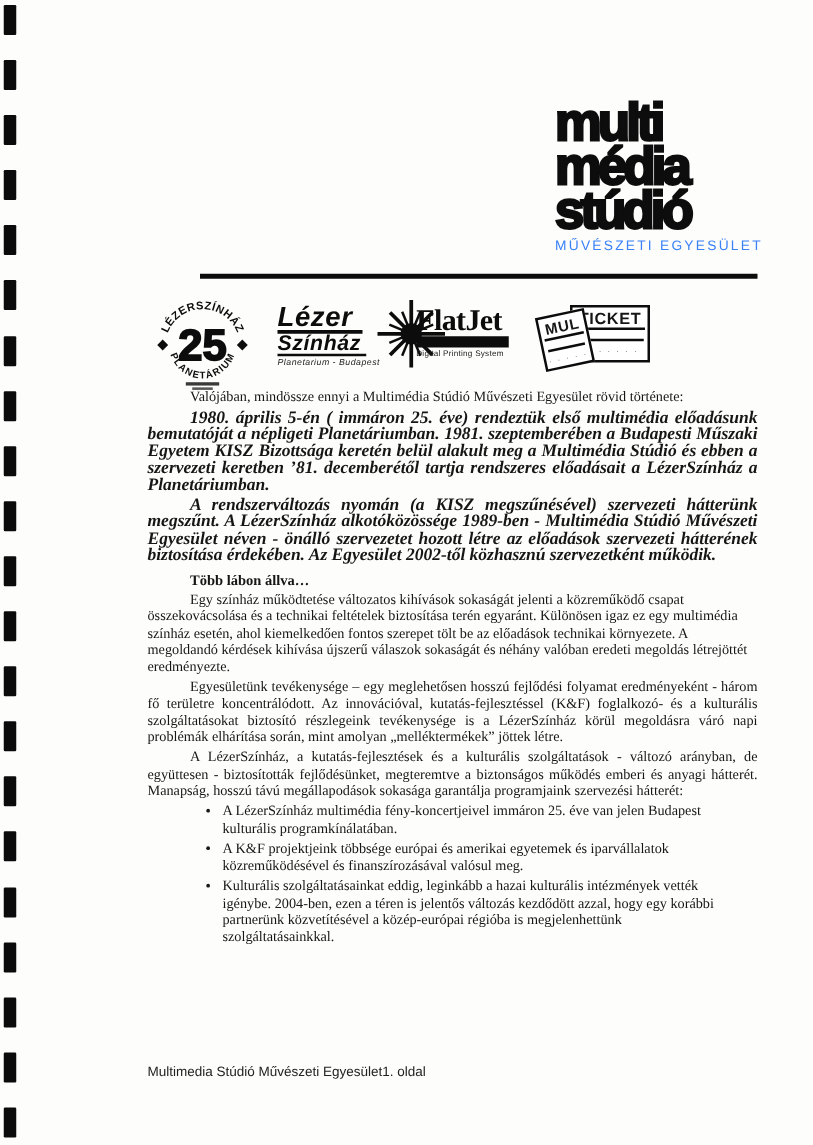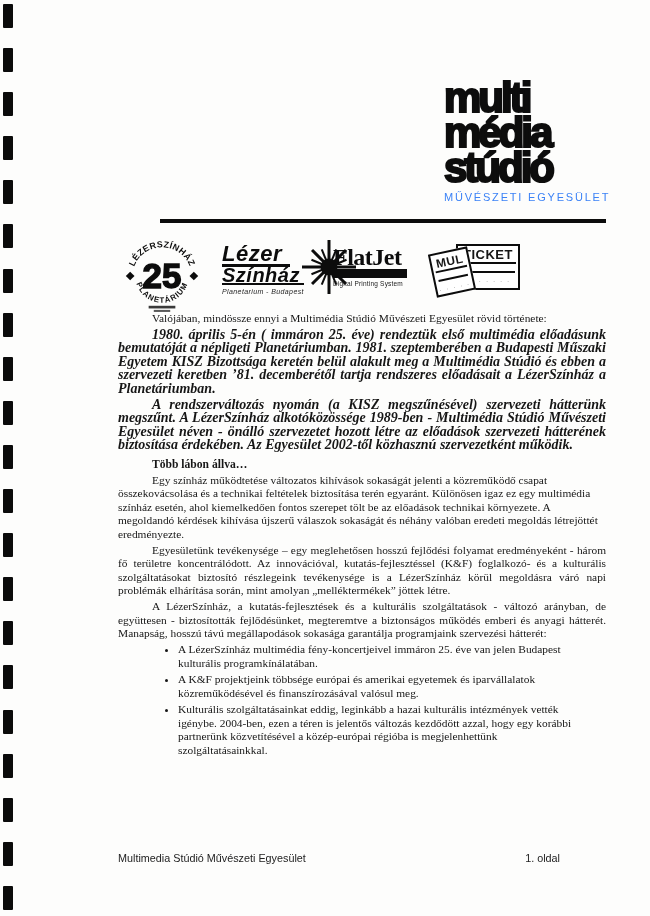--- a/index.html
+++ b/index.html
@@ -35,21 +35,21 @@
 
   
   .logos{position:absolute;left:120px;top:236px;height:76px;width:480px;}
   .logos svg text{font-family:"Liberation Sans", sans-serif;}
 
   .badge25{position:absolute;left:4px;top:2px;}
 
   .lezer{position:absolute;left:102px;top:8px;width:130px;
     font-family:"Liberation Sans", sans-serif;font-style:italic;font-weight:bold;color:#0c0c0c;}
   .lezer .lz1{font-size:22px;line-height:20px;letter-spacing:.5px;border-bottom:3px solid #0c0c0c;display:inline-block;padding-right:8px;}
-  .lezer .lz2{font-size:20px;line-height:16px;letter-spacing:.5px;border-bottom:2px solid #0c0c0c;display:inline-block;padding-right:4px;}
+  .lezer .lz2{font-size:17px;line-height:16px;letter-spacing:.5px;border-bottom:2px solid #0c0c0c;display:inline-block;padding-right:4px;}
   .lezer .lzsub{font-size:7px;font-weight:normal;letter-spacing:.4px;margin-top:2px;color:#222;}
   .burst{position:absolute;left:78px;top:-6px;}
 
   .flatjet{position:absolute;left:213px;top:10px;width:86px;color:#0c0c0c;}
   .flatjet .fjname{font-family:"Liberation Serif", serif;font-weight:bold;font-size:24px;line-height:22px;letter-spacing:-.5px;}
   .flatjet .fjbar{width:74px;height:9px;background:#0c0c0c;margin-top:1px;}
   .flatjet .fjsub{font-family:"Liberation Sans", sans-serif;font-size:6.5px;letter-spacing:.2px;margin-top:1.5px;color:#1a1a1a;}
 
   .multiticket{position:absolute;left:312px;top:6px;width:92px;height:54px;}
   .mt-right{position:absolute;left:24px;top:2px;width:60px;height:42px;border:2px solid #0c0c0c;background:#fff;}
@@ -66,21 +66,21 @@
   .copy{position:absolute;left:118px;top:312px;width:488px;font-size:11.4px;line-height:13.45px;}
   .copy p{margin:0 0 2.5px 0;text-indent:34px;}
   .copy p.just{text-align:justify;}
   .copy p.accent{font-weight:bold;font-style:italic;text-align:justify;font-size:14px;}
   .copy h3{margin:6px 0 3px 0;text-indent:34px;font-size:11.6px;font-weight:bold;}
   .copy ul{margin:3px 0 0 45px;padding-left:15px;width:402px;}
   .copy li{margin-bottom:3px;}
 
   
   .footer{position:absolute;left:118px;top:852px;width:442px;
-    display:flex;justify-content:space-between;
+    display:flex;
     font-family:"Liberation Sans", sans-serif;font-size:10.8px;color:#222;}
 </style>
 </head>
 <body>
 
 <div class="page">
 
   <div class="binding">
     <i></i>
       <i></i>

